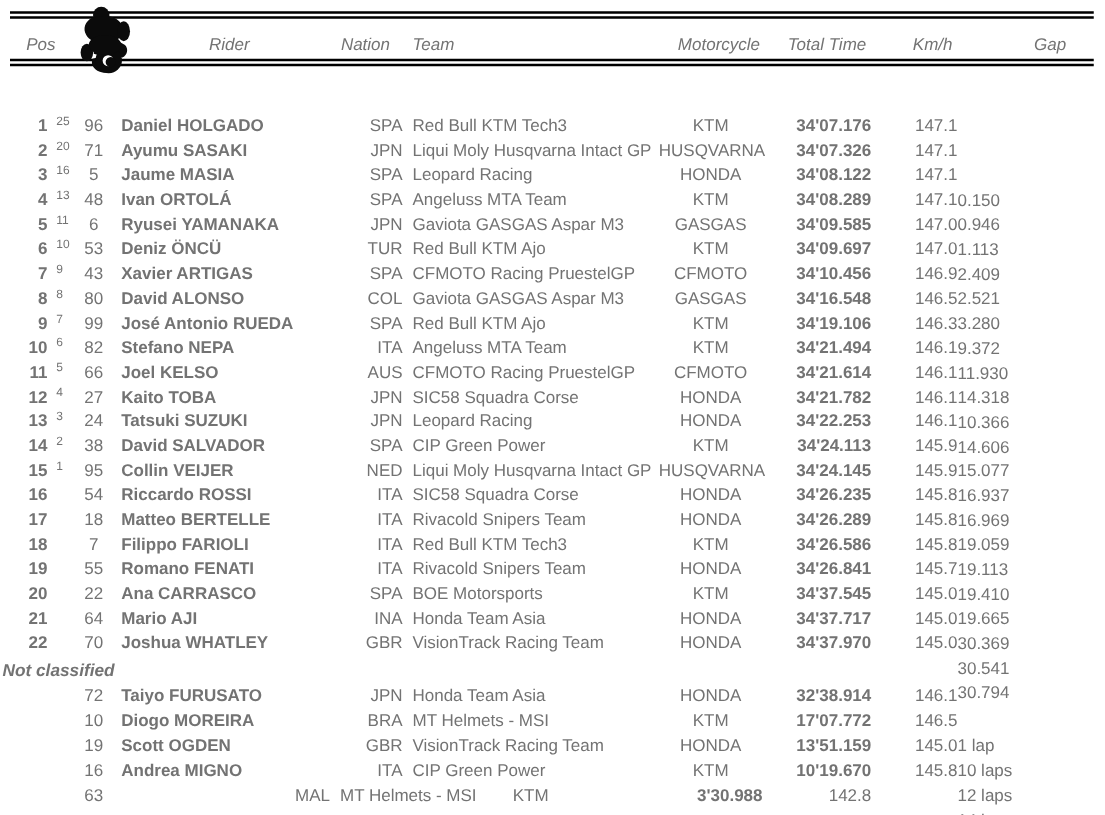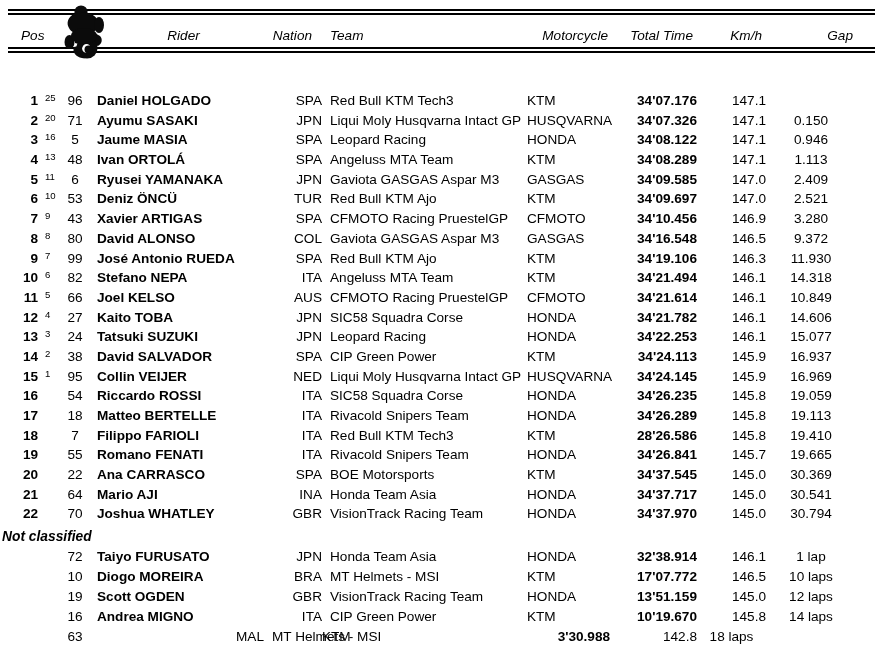--- a/index.html
+++ b/index.html
@@ -1,19 +1,19 @@
 <!DOCTYPE html>
 <html><head>
 <meta charset="utf-8">
 <style>
   html,body{margin:0;padding:0;background:#fff;}
   .page{
     position:relative;
     width:884px;height:652px;
-    background:#fff;color:#000000;
+    background:#fff;color:#737373;
     font-family:"Liberation Sans", sans-serif;
     overflow:hidden;
   }
   .rule{position:absolute;left:8px;right:9px;height:1.7px;background:#000;}
   .rule.t1{top:9px;}
   .rule.t2{top:13px;}
   .rule.b1{top:47px;}
   .rule.b2{top:51px;}
 
   .grid{
@@ -40,24 +40,24 @@
   .results{position:absolute;top:91px;left:0;right:0;}
   .row{height:19.7px;line-height:19.7px;font-size:13.6px;}
   .nc-rows .row{height:20px;line-height:20px;}
   .cell{white-space:nowrap;overflow:visible;}
   .c-pos{text-align:right;font-weight:bold;}
   .c-pts{padding-left:7px;font-size:9.6px;line-height:14px;}
   .c-num{text-align:center;}
   .c-rider{padding-left:9px;font-weight:bold;}
   .c-nation{text-align:right;}
   .c-team{padding-left:8px;}
-  .c-moto{text-align:left;}
+  .c-moto{text-align:center;}
   .c-time{text-align:right;font-weight:bold;}
   .c-kmh{text-align:right;}
-  .c-gap{text-align:center;}
+  .c-gap{text-align:left;margin-top:40px;}
 
   .nc-label{
     margin-top:3px;height:20px;line-height:20px;
     font-weight:bold;font-style:italic;font-size:13.8px;
     padding-left:2px;
   }
 </style>
 </head>
 <body>
 
@@ -217,21 +217,21 @@
         <div class="grid row">
           <span class="cell c-pos">11</span>
           <span class="cell c-pts">5</span>
           <span class="cell c-num">66</span>
           <span class="cell c-rider">Joel KELSO</span>
           <span class="cell c-nation">AUS</span>
           <span class="cell c-team">CFMOTO Racing PruestelGP</span>
           <span class="cell c-moto">CFMOTO</span>
           <span class="cell c-time">34'21.614</span>
           <span class="cell c-kmh">146.1</span>
-          <span class="cell c-gap">10.849</span>
+          <span class="cell c-gap">10.366</span>
         </div>
         <div class="grid row">
           <span class="cell c-pos">12</span>
           <span class="cell c-pts">4</span>
           <span class="cell c-num">27</span>
           <span class="cell c-rider">Kaito TOBA</span>
           <span class="cell c-nation">JPN</span>
           <span class="cell c-team">SIC58 Squadra Corse</span>
           <span class="cell c-moto">HONDA</span>
           <span class="cell c-time">34'21.782</span>
@@ -299,21 +299,21 @@
           <span class="cell c-gap">19.113</span>
         </div>
         <div class="grid row">
           <span class="cell c-pos">18</span>
           <span class="cell c-pts"></span>
           <span class="cell c-num">7</span>
           <span class="cell c-rider">Filippo FARIOLI</span>
           <span class="cell c-nation">ITA</span>
           <span class="cell c-team">Red Bull KTM Tech3</span>
           <span class="cell c-moto">KTM</span>
-          <span class="cell c-time">28'26.586</span>
+          <span class="cell c-time">34'26.586</span>
           <span class="cell c-kmh">145.8</span>
           <span class="cell c-gap">19.410</span>
         </div>
         <div class="grid row">
           <span class="cell c-pos">19</span>
           <span class="cell c-pts"></span>
           <span class="cell c-num">55</span>
           <span class="cell c-rider">Romano FENATI</span>
           <span class="cell c-nation">ITA</span>
           <span class="cell c-team">Rivacold Snipers Team</span>

